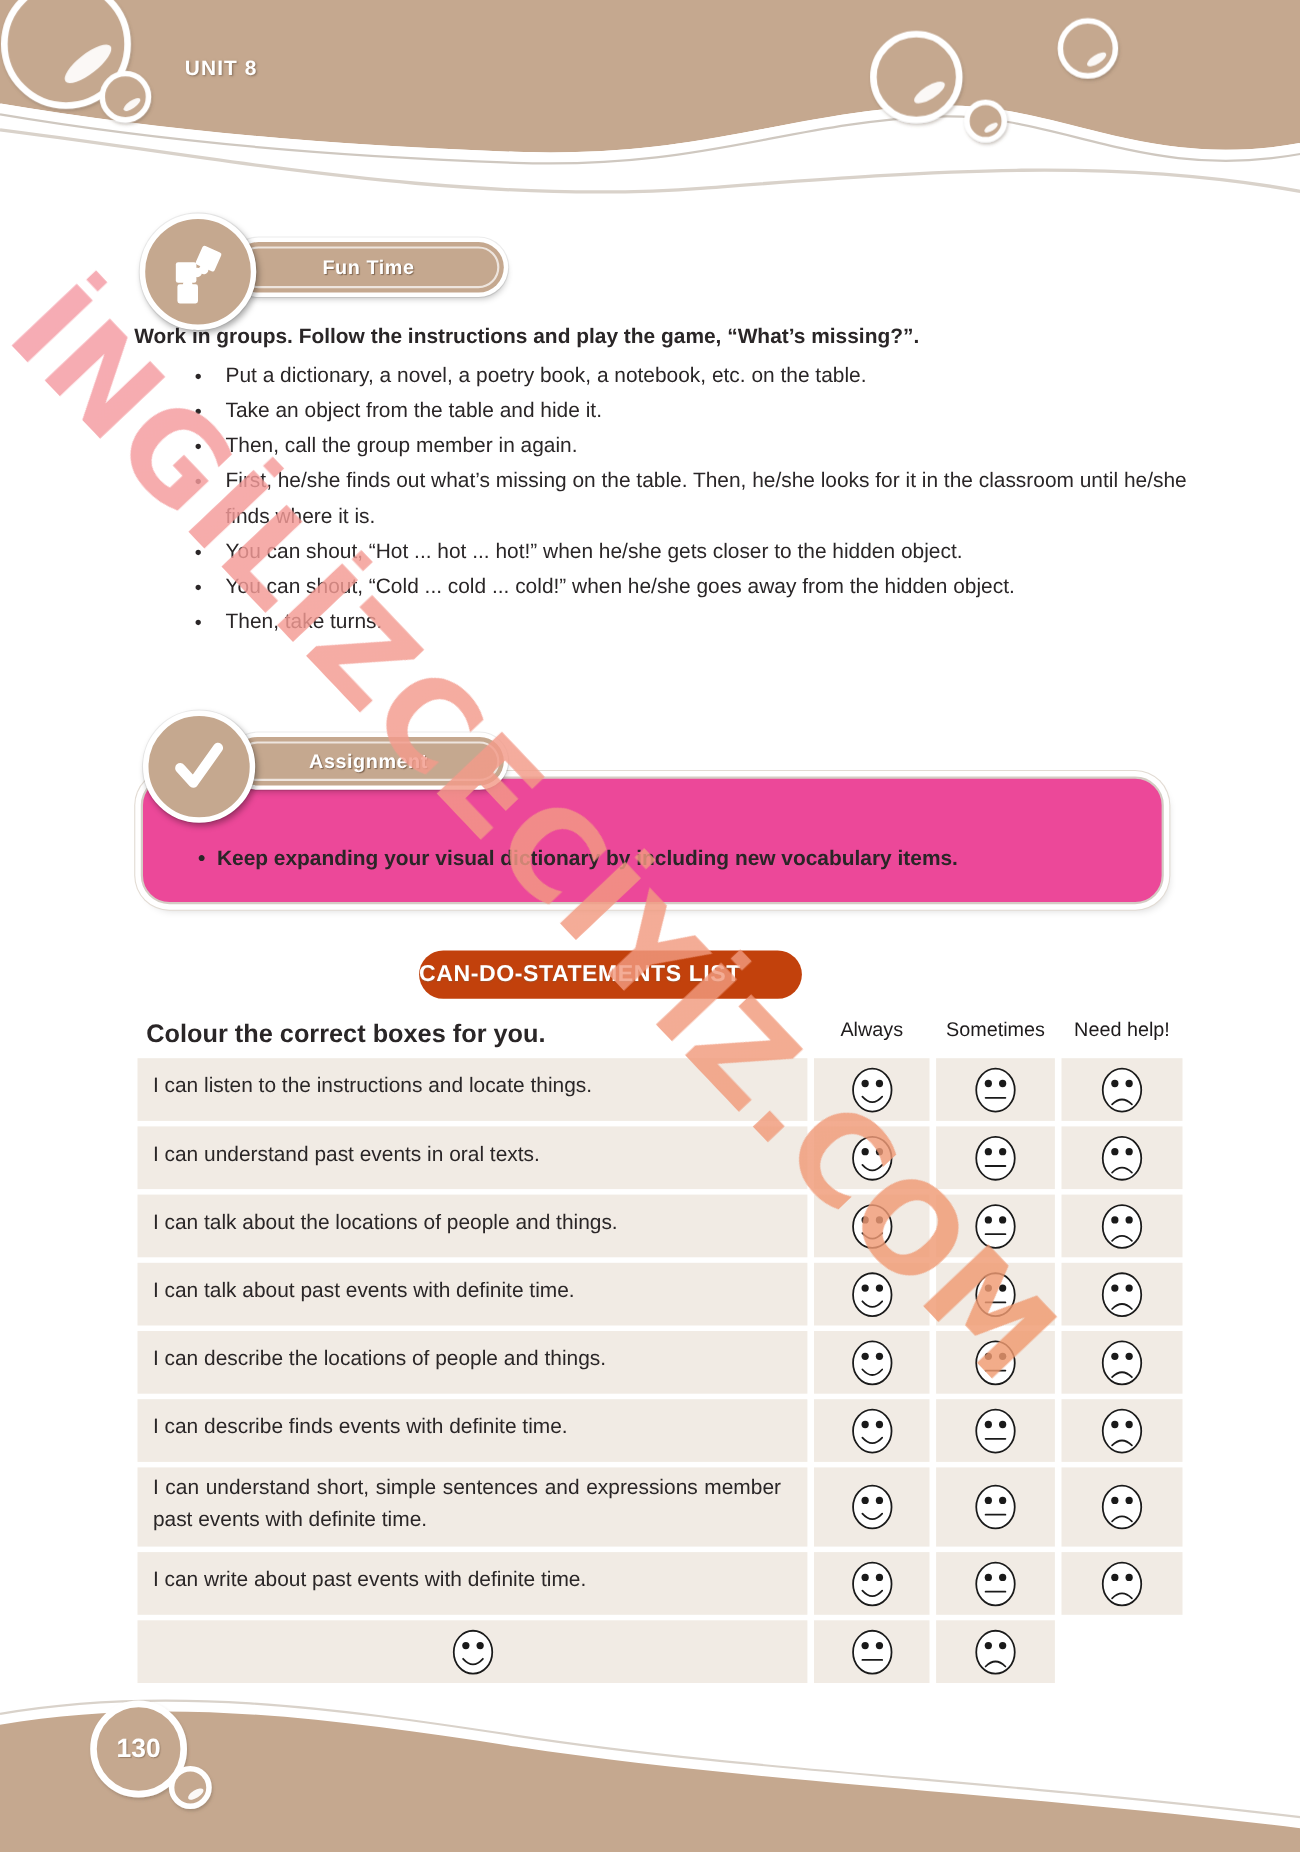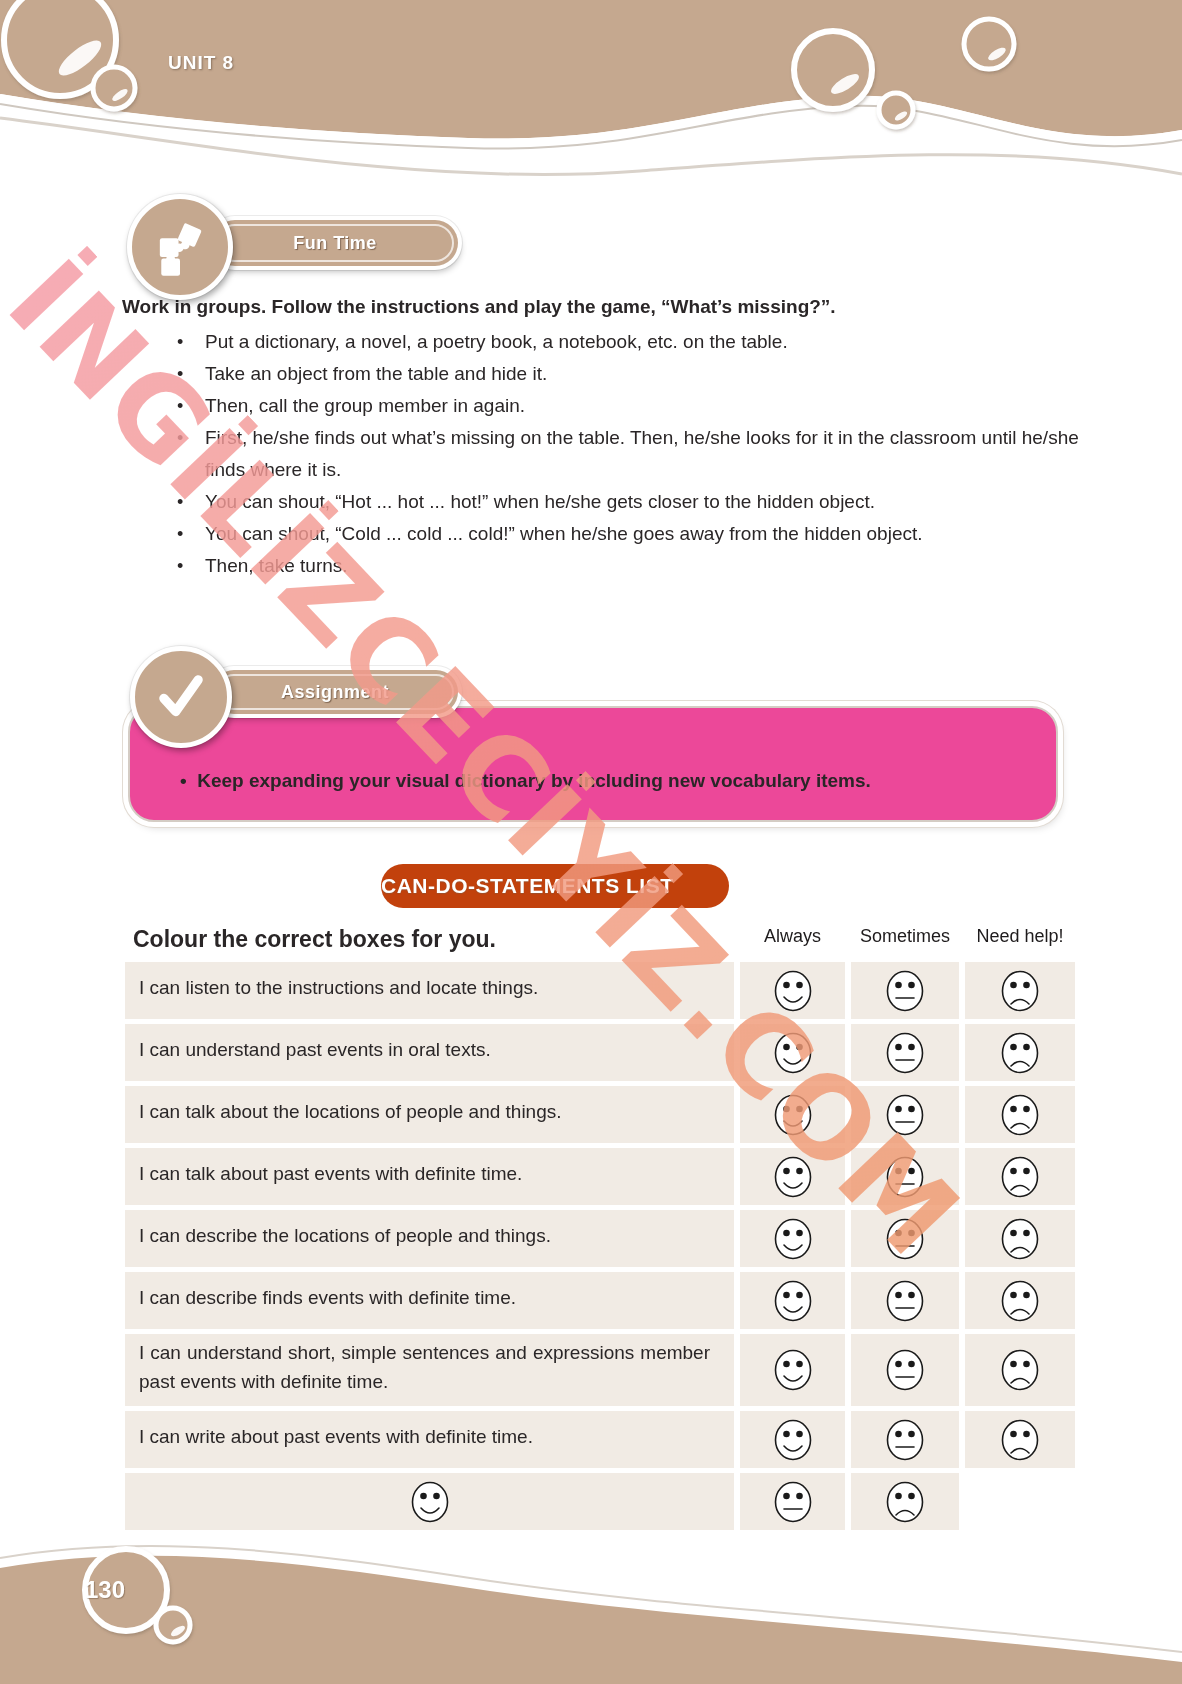--- a/index.html
+++ b/index.html
@@ -97,21 +97,21 @@
   .stmt{
     display:flex;align-items:center;min-height:57px;
     padding:4px 24px 10px 14px;font-size:19px;line-height:29px;
     text-align:justify;color:#2a2627;
   }
   .face{display:flex;align-items:center;justify-content:center;min-height:57px;}
 
   
   .footer-svg{position:absolute;left:0;top:1504px;z-index:3;pointer-events:none;}
   .page-number{
-    position:absolute;left:85px;top:1576px;width:82px;z-index:4;text-align:left;
+    position:absolute;left:85px;top:1576px;width:82px;z-index:4;text-align:center;
     color:#ffffff;font-weight:bold;font-size:24px;
     text-shadow:1px 1px 1px rgba(110,85,65,.5);
   }
 
   
   .watermark{
     position:absolute;left:78px;top:236px;z-index:40;pointer-events:none;
     transform:rotate(46.5deg);transform-origin:0 0;white-space:nowrap;
     font-family:"DejaVu Sans",sans-serif;font-weight:bold;font-size:112px;letter-spacing:2px;
     background:linear-gradient(to right,#f59aa5 0%,#f29a82 55%,#ef9a70 100%);

